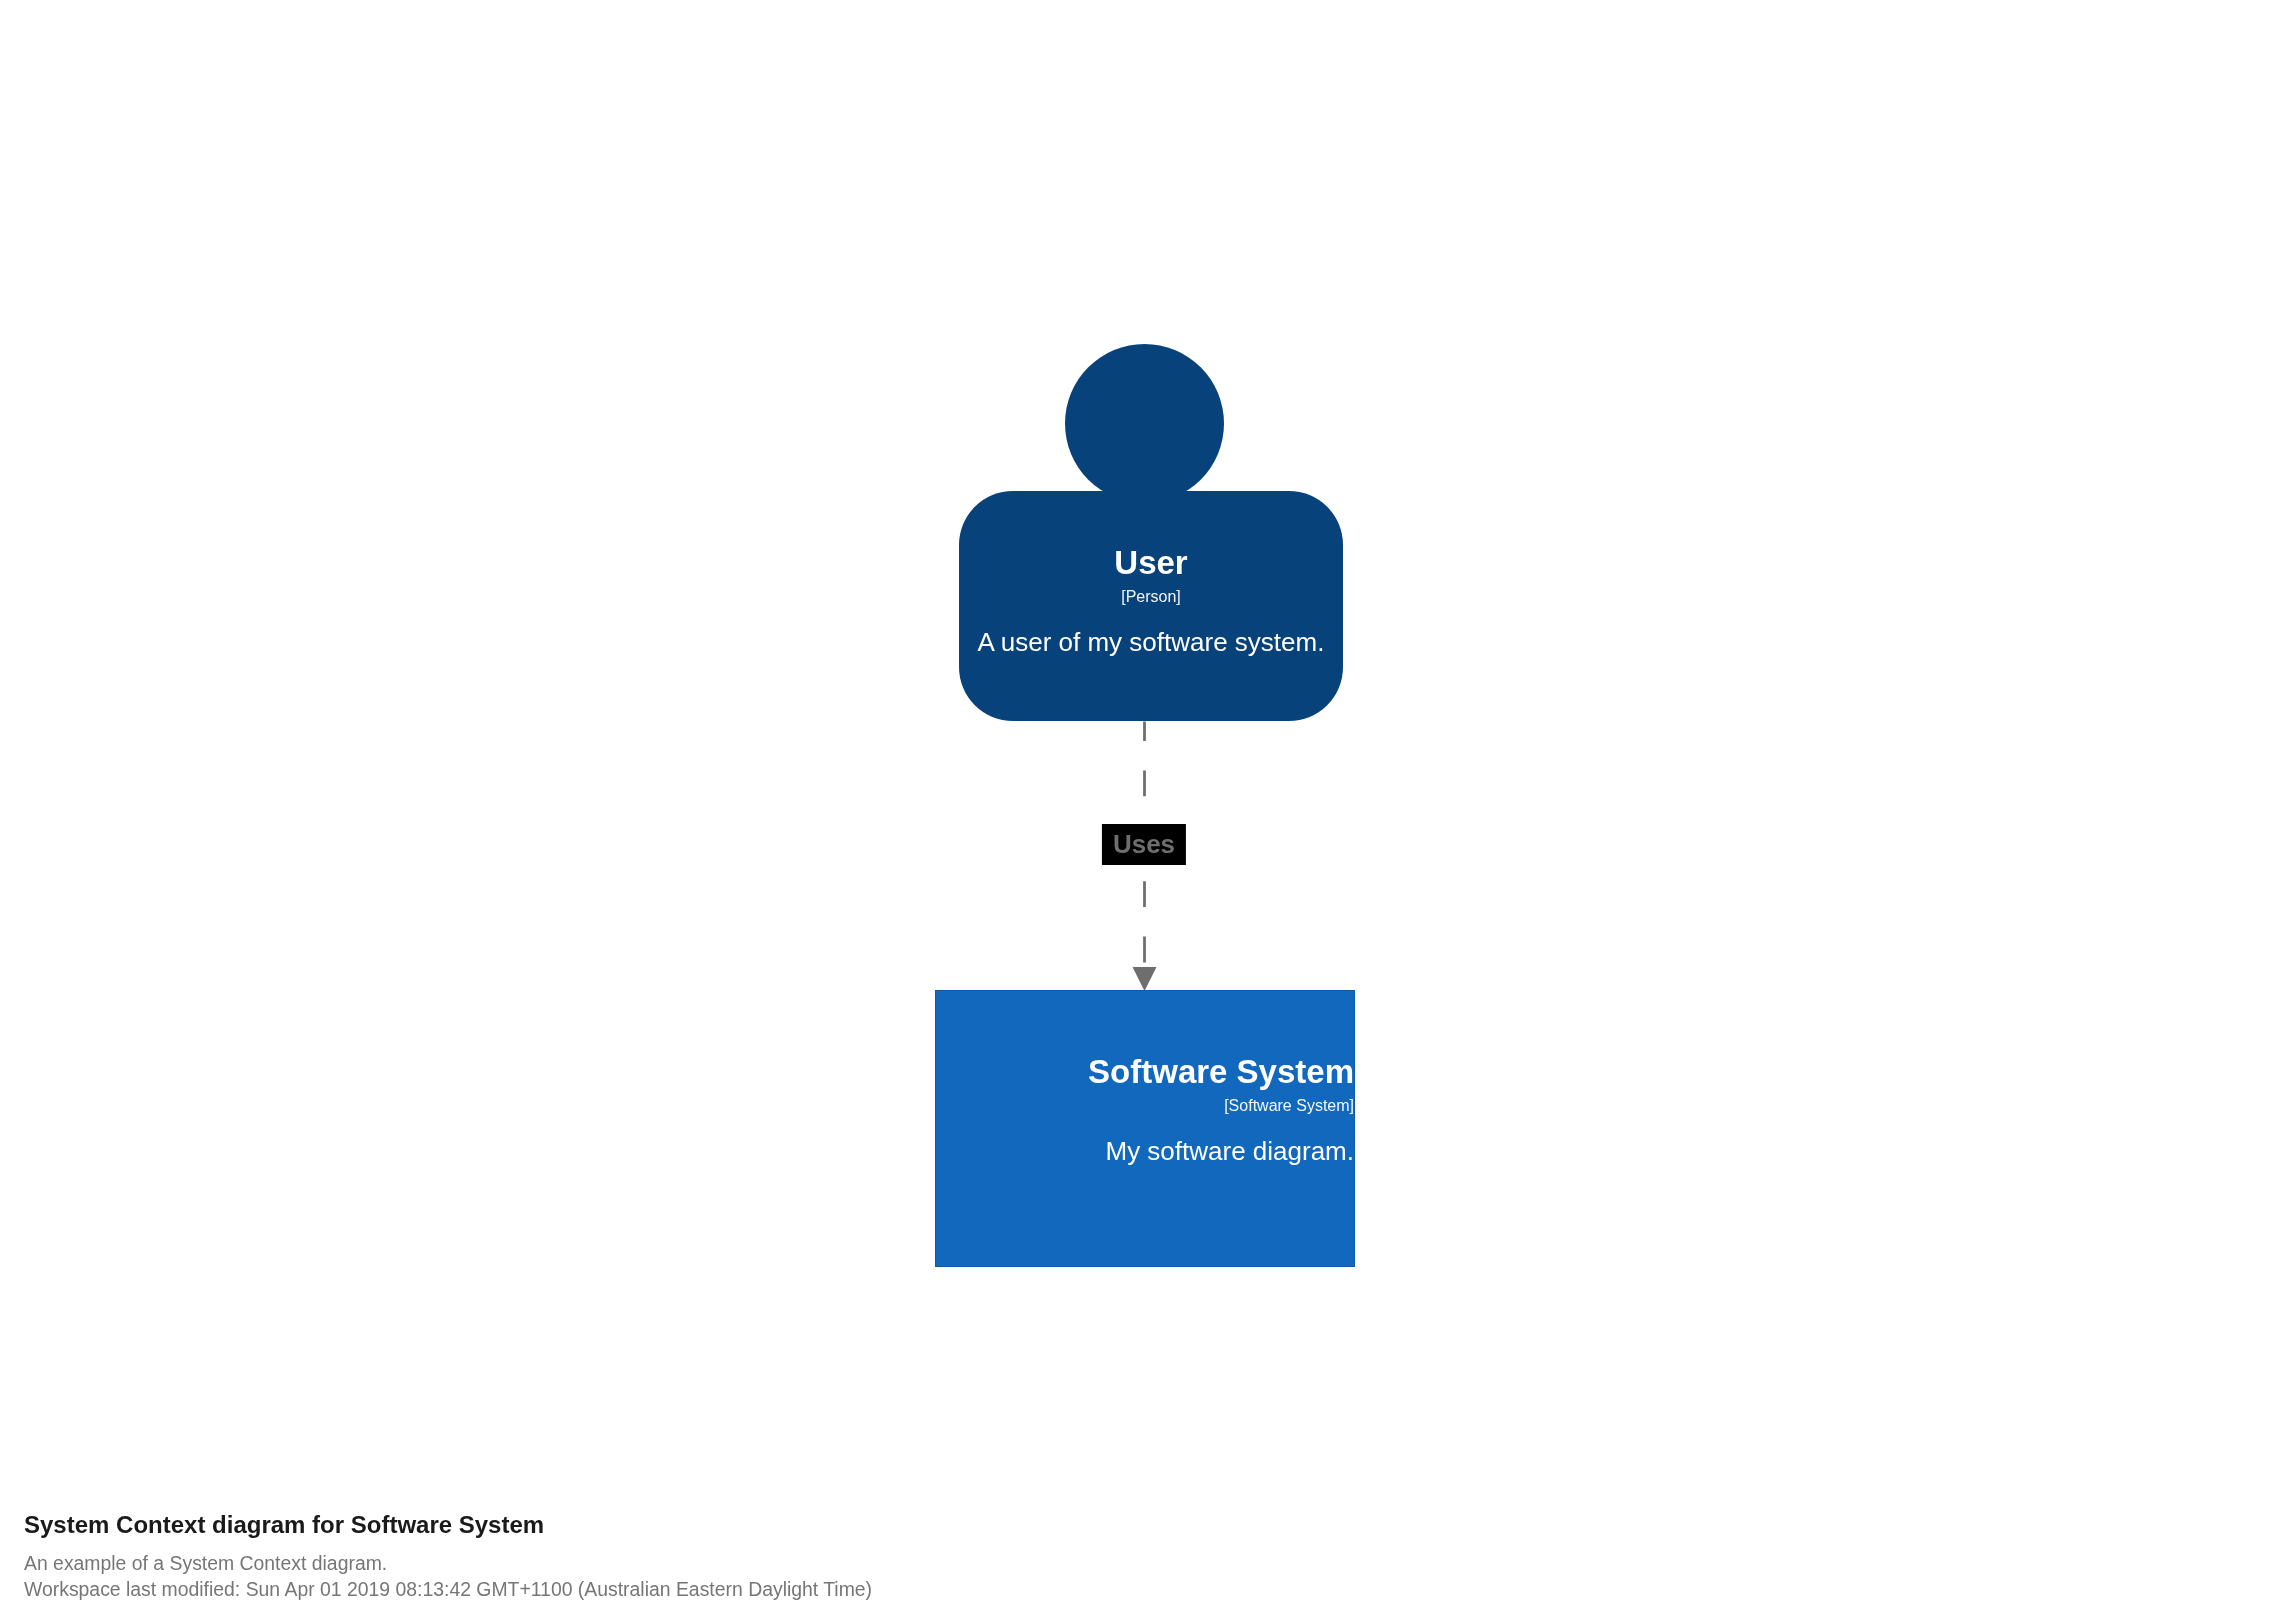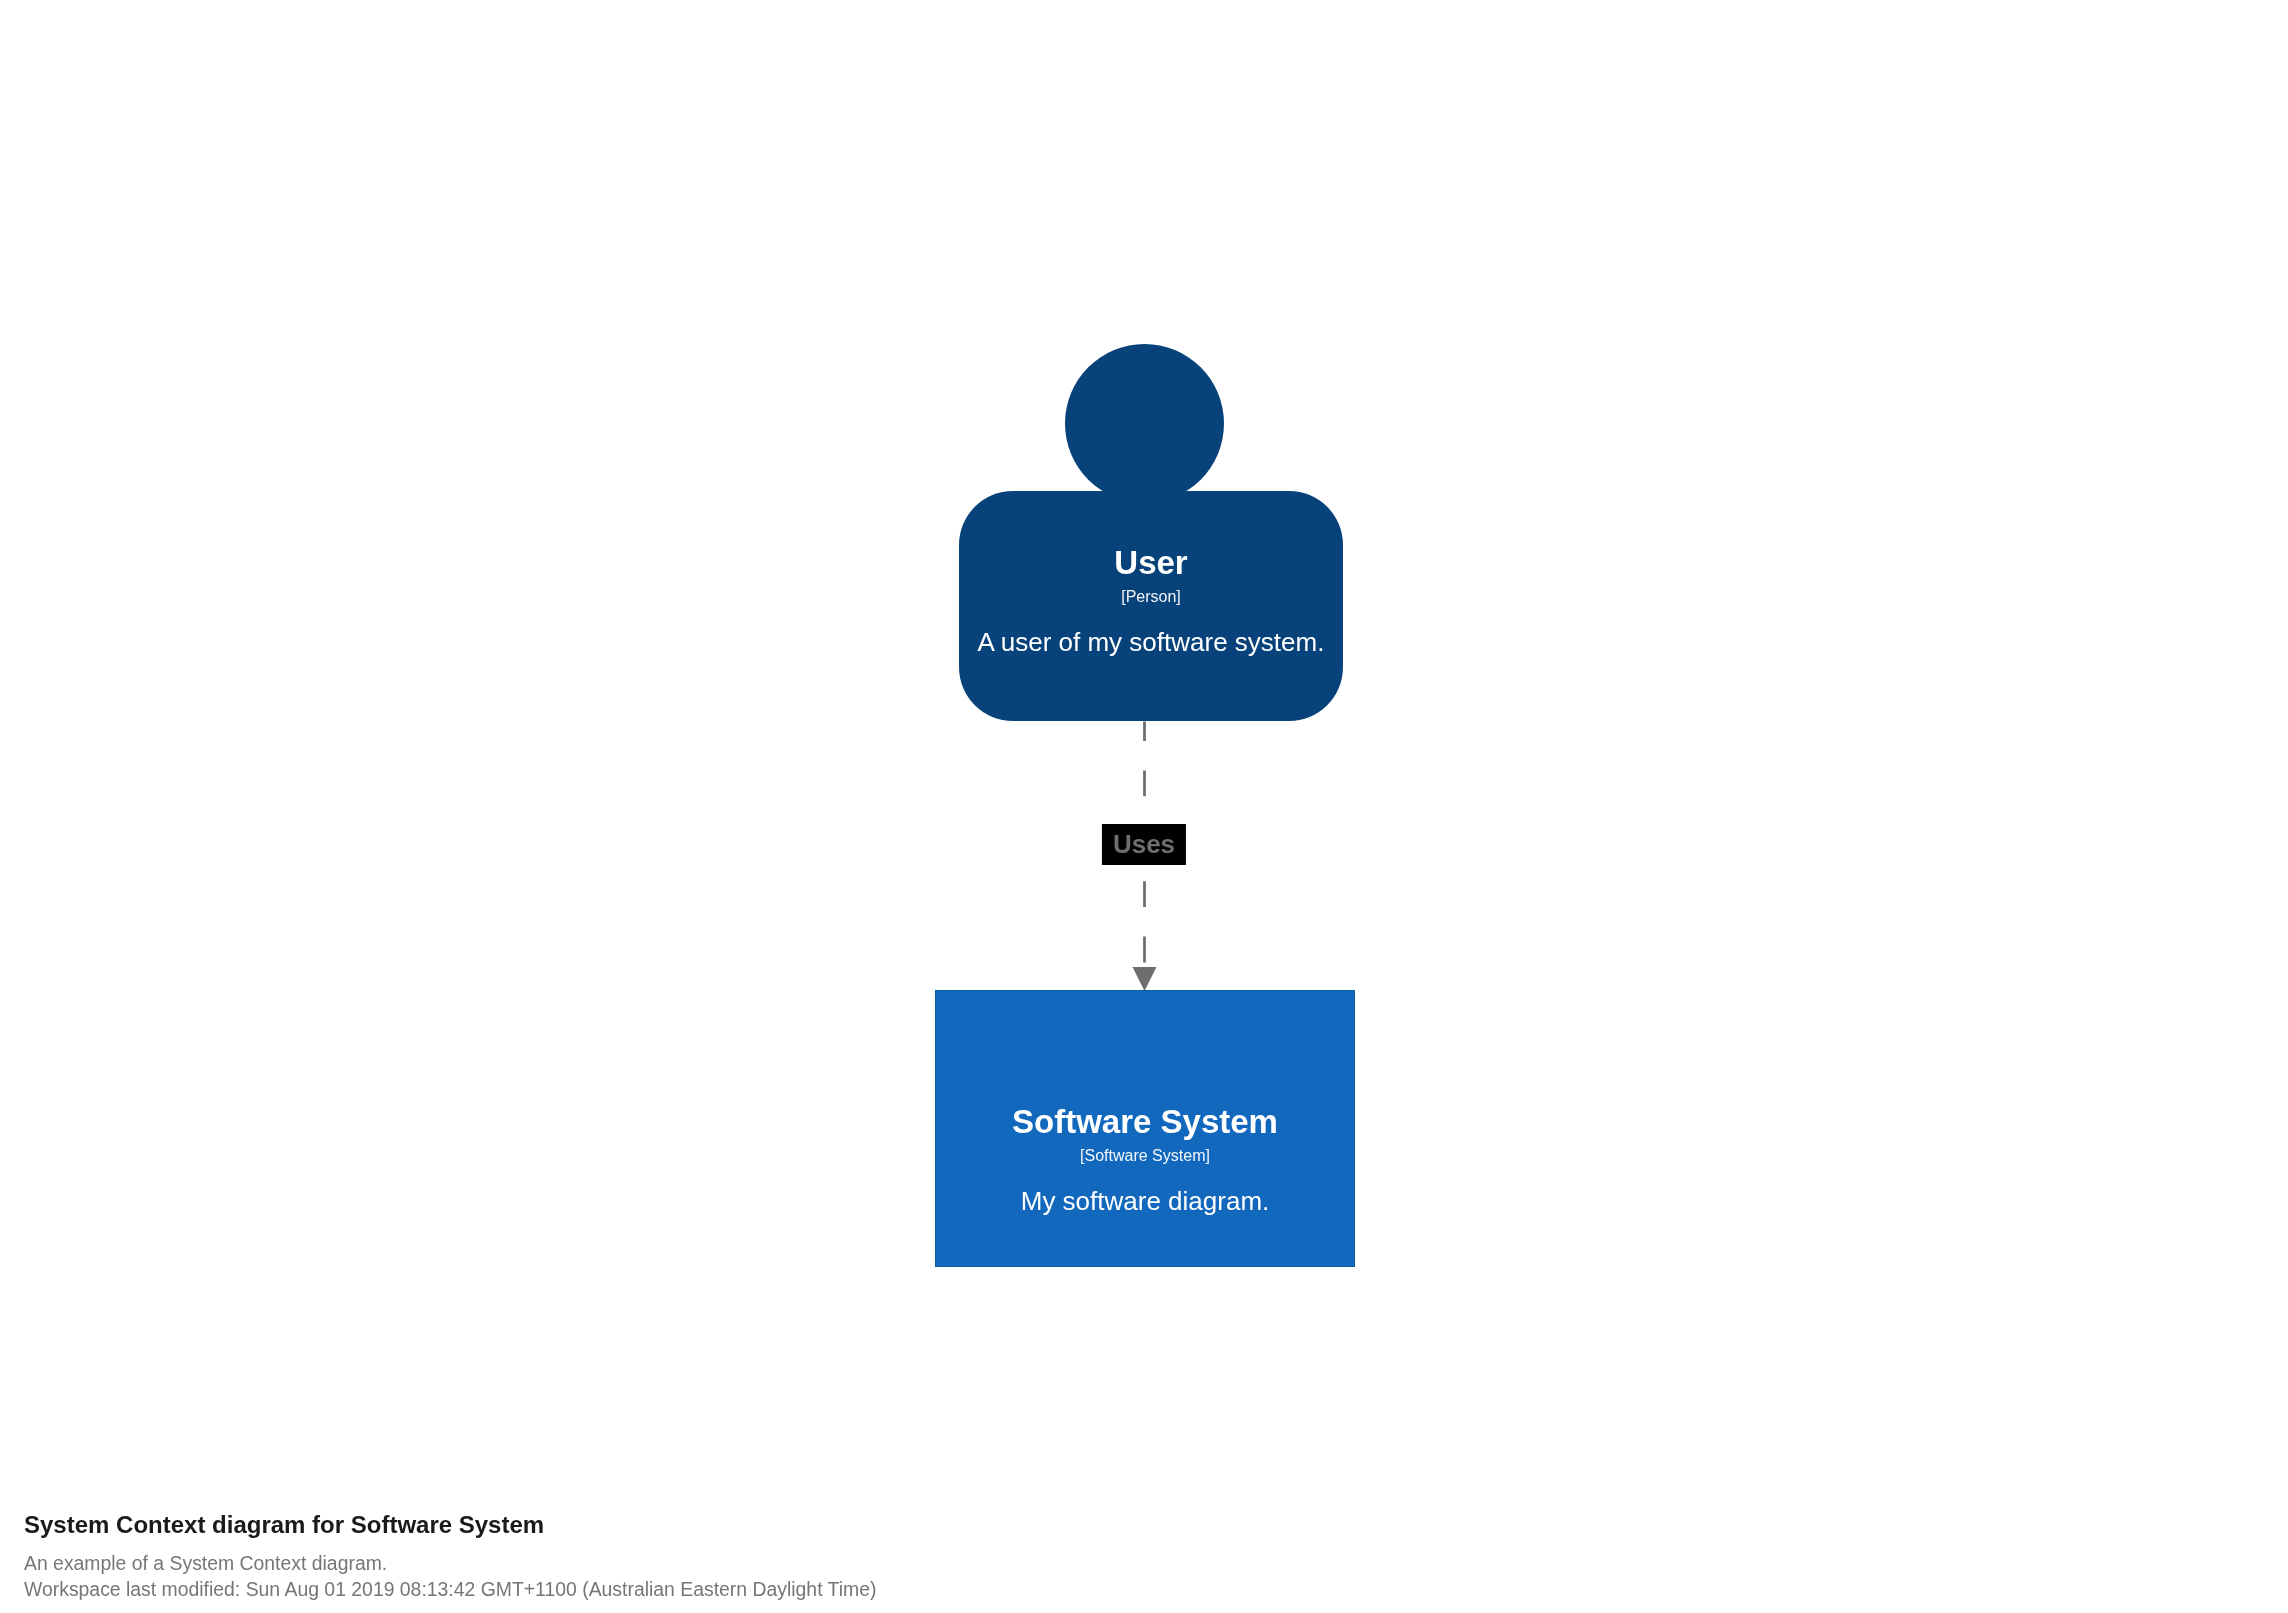--- a/index.html
+++ b/index.html
@@ -105,22 +105,22 @@
     position: absolute;
     left: 935px;
     top: 990px;
     width: 420px;
     height: 277px;
     background: #1168bd;
     border: 1.8px solid #0d5aa8;
     box-sizing: border-box;
     display: flex;
     flex-direction: column;
-    align-items: center;
-    padding-top: 110px;
+    align-items: flex-end;
+    padding-top: 60px;
     text-align: center;
     cursor: pointer;
   }
 
   
   .footer {
     position: absolute;
     left: 24px;
     top: 1504px;
   }
@@ -162,17 +162,17 @@
 
   <div class="software" style="background-color: rgb(17, 104, 189);">
     <div class="el-name">Software System</div>
     <div class="el-type">[Software System]</div>
     <div class="el-desc">My software diagram.</div>
   </div>
 
   <div class="footer">
     <h1 class="footer-title">System Context diagram for Software System</h1>
     <div class="footer-sub first">An example of a System Context diagram.</div>
-    <div class="footer-sub">Workspace last modified: Sun Aug 01 2019 08:13:42 GMT+1100 (Australian Eastern Daylight Time)</div>
+    <div class="footer-sub">Workspace last modified: Sun Apr 01 2019 08:13:42 GMT+1100 (Australian Eastern Daylight Time)</div>
   </div>
 
 </div>
 
 
 </body></html>

